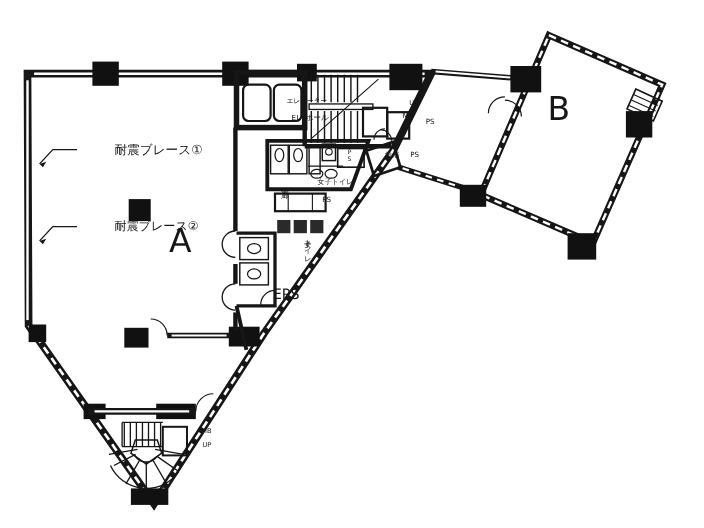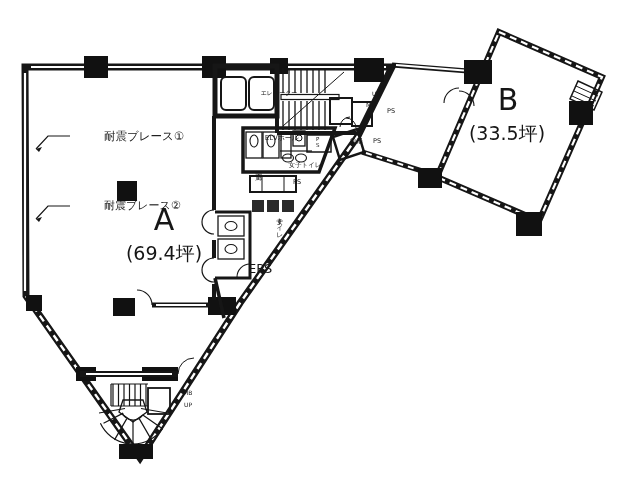--- a/index.html
+++ b/index.html
@@ -151,29 +151,27 @@
 
     </g>
   </svg>
 
   <div class="lbl" style="left:72px;top:130px;font-size:11.5px;">耐震ブレース①</div>
 
   <div class="lbl" style="left:72px;top:200px;font-size:11px;">耐震ブレース②</div>
 
   <div class="lbl ctr big" style="left:110px;top:204px;width:44px;font-size:30px;">A</div>
 
-  <div class="lbl ctr" style="left:70px;top:244px;width:124px;font-size:19px;">(69.4坪)</div>
 
   <div class="lbl ctr big" style="left:456px;top:84px;width:40px;font-size:30px;">B</div>
 
-  <div class="lbl ctr" style="left:410px;top:124px;width:130px;font-size:19px;">(33.5坪)</div>
 
   <div class="lbl ctr" style="left:218px;top:90px;width:58px;font-size:6px;">エレベーター</div>
 
-  <div class="lbl ctr" style="left:224px;top:135px;width:52px;font-size:7px;font-family:Liberation Mono, monospace;">ELVホール</div>
+  <div class="lbl ctr" style="left:224px;top:105px;width:52px;font-size:7px;font-family:Liberation Mono, monospace;">ELVホール</div>
 
   <div class="lbl ctr" style="left:246px;top:162px;width:54px;font-size:6.5px;">女子トイレ</div>
 
   <div class="lbl vert" style="left:244px;top:213px;font-size:6.5px;">女子トイレ</div>
 
   <div class="lbl vert" style="left:222px;top:168px;font-size:7px;">廊下</div>
 
   <div class="lbl ctr" style="left:307px;top:138px;width:35px;font-size:6.5px;">給湯</div>
 
   <div class="lbl vert" style="left:282px;top:136px;font-size:5.5px;">PS</div>

